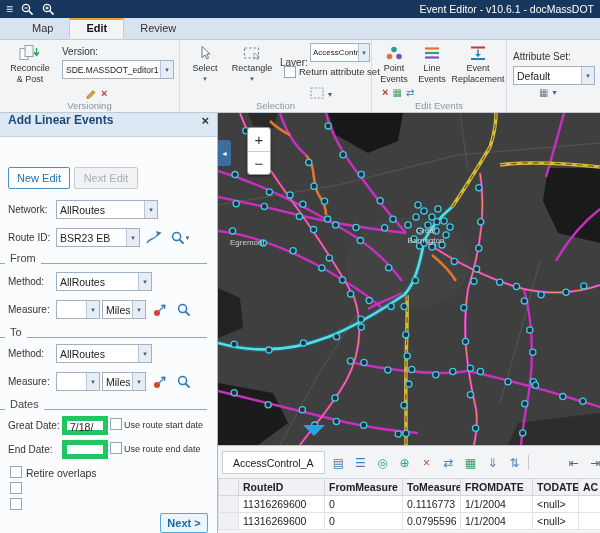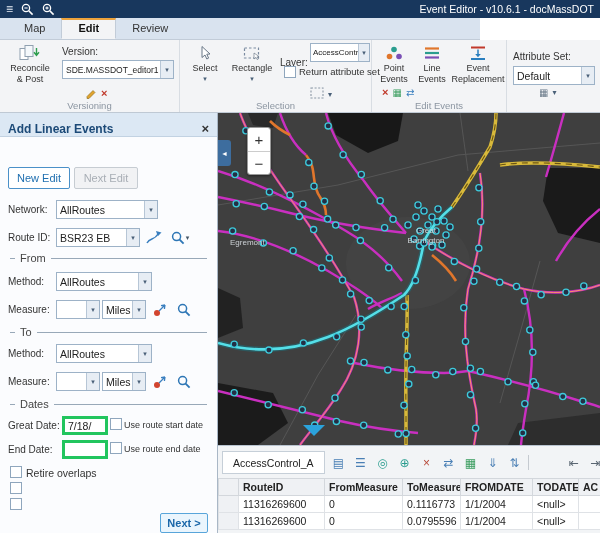--- a/index.html
+++ b/index.html
@@ -5,21 +5,21 @@
 *{margin:0;padding:0;box-sizing:border-box}
 html,body{width:600px;height:533px;overflow:hidden}
 body{position:relative;font-family:"Liberation Sans","DejaVu Sans",sans-serif;font-size:11px;color:#222;background:#fff}
 
 
 .titlebar{position:absolute;left:0;top:0;width:600px;height:18px;background:#18375d;color:#fff;display:flex;align-items:center;gap:8px;padding:0 6px;z-index:9}
 .tb-icon{display:flex;align-items:center;font-size:12px;color:#e8eef5;line-height:1}
 .tb-title{margin-left:auto;font-size:10.5px;white-space:nowrap;overflow:hidden}
 
 
-.tabsrow{position:absolute;top:18px;left:0;width:480px;height:22px;background:#d9e3ef;border-bottom:1px solid #c2ccd8;display:flex;align-items:flex-end;padding-left:8px}
+.tabsrow{position:absolute;top:18px;left:0;width:600px;height:22px;background:#d9e3ef;border-bottom:1px solid #c2ccd8;display:flex;align-items:flex-end;padding-left:16px}
 .tab{height:21px;padding:4px 16px;font-size:11px;color:#333}
 .tab.active{background:#f3f4f6;border:1px solid #c2ccd8;border-bottom:1px solid #f3f4f6;border-top:2px solid #eda33c;font-weight:bold;color:#111;padding-top:2px}
 
 
 .ribbon{position:absolute;top:40px;left:0;width:600px;height:73px;background:#f3f4f6;border-bottom:1px solid #bfc9d4}
 .rgroup{position:absolute;top:0;height:72px;border-right:1px solid #d8dde3}
 .rgroup-label{position:absolute;bottom:1px;left:0;right:0;text-align:center;font-size:9.5px;color:#8b95a1}
 .bigbtn{position:absolute;top:3px;height:43px;display:flex;flex-direction:column;align-items:center;gap:1px;border:1px solid transparent;border-radius:2px}
 .bl{font-size:9px;line-height:10px;color:#333;white-space:nowrap}
 .bicon{height:18px;display:flex;align-items:center}
@@ -27,33 +27,33 @@
 .combo{position:absolute;height:19px;background:#fff;border:1px solid #9db2c7;display:flex;align-items:stretch;overflow:hidden}
 .combo .val{flex:1;display:flex;align-items:center;padding:0 3px;font-size:10.5px;color:#222;white-space:nowrap;overflow:hidden}
 .combo .car{width:13px;background:#e7edf4;border-left:1px solid #b7c6d6;display:flex;align-items:center;justify-content:center;font-size:7px;color:#4a6078}
 .cb{position:absolute;width:12px;height:12px;background:#fff;border:1px solid #8fa6bd}
 .cbl{position:absolute;font-size:10px;color:#333;white-space:nowrap}
 .sicon{position:absolute;display:flex;align-items:center;gap:4px;font-size:11px}
 .gx{font-weight:bold;line-height:1}
 
 
 .panel{position:absolute;left:0;top:113px;width:218px;bottom:0;background:#fbfcfe;border-right:1px solid #a9b7c6}
-.panel-header{position:absolute;top:0;left:0;right:0;height:24px;background:#dce8f4;border-bottom:1px solid #c2d2e2;display:flex;align-items:flex-end;padding:0 8px}
+.panel-header{position:absolute;top:0;left:0;right:0;height:24px;background:#dce8f4;border-bottom:1px solid #c2d2e2;display:flex;align-items:flex-start;padding:0 8px}
 .panel-title{font-size:12px;font-weight:bold;color:#1c4a78}
 .panel-close{margin-left:auto;font-size:13px;color:#333;font-weight:bold}
 .pbody{position:absolute;top:24px;left:0;right:0;bottom:0}
 .lbl{position:absolute;font-size:10px;color:#333;white-space:nowrap}
 .btn{position:absolute;display:flex;align-items:center;justify-content:center;font-size:11px;border-radius:2px}
 .btn.primary{background:#fff;border:1px solid #4a90c8;color:#1f6fb0}
 .btn.disabled{background:#f1f2f4;border:1px solid #c6ccd2;color:#a8aeb5}
 .btn.next{background:#eaf5fd;border:1px solid #58a5da;color:#1a66a8;font-weight:bold}
-.sec{position:absolute;left:10px;right:10px;display:flex;align-items:center;gap:5px;font-size:11px;color:#444}
+.sec{position:absolute;left:0;right:10px;display:flex;align-items:flex-end;gap:5px;font-size:11px;color:#444}
 .sec::before{content:"";width:5px;border-top:1px solid #98a8b8}
 .sec::after{content:"";flex:1;border-top:1px solid #98a8b8}
-.input{position:absolute;height:19px;background:#fff;border:3px solid #22c55e;font-size:10.5px;display:flex;align-items:flex-end;padding:0 3px}
+.input{position:absolute;height:19px;background:#fff;border:5px solid #22c55e;font-size:10.5px;display:flex;align-items:flex-start;padding:0 3px}
 .pic{position:absolute;height:20px;display:flex;align-items:center;justify-content:center}
 .mini-car{font-style:normal;font-size:7px;color:#456;margin-left:1px}
 
 
 .map{position:absolute;left:218px;top:113px;width:382px;height:332px;background:#3f3f3f;overflow:hidden}
 .zoomctl{position:absolute;left:29px;top:14px;width:24px;border:1px solid #9a9a9a;border-radius:3px;overflow:hidden;box-shadow:0 1px 3px rgba(0,0,0,.45)}
 .zbtn{width:100%;height:23px;background:#fff;display:flex;align-items:center;justify-content:center;font-size:15px;color:#333}
 .zbtn + .zbtn{border-top:1px solid #ccc}
 .collapse{position:absolute;left:0;top:27px;width:13px;height:26px;background:#3d6d9e;color:#fff;font-size:7px;display:flex;align-items:center;justify-content:center;border-radius:0 3px 3px 0}
 .tri{position:absolute;left:85px;top:312px;width:0;height:0;border-left:11px solid transparent;border-right:11px solid transparent;border-top:11px solid #2ba3dc}

